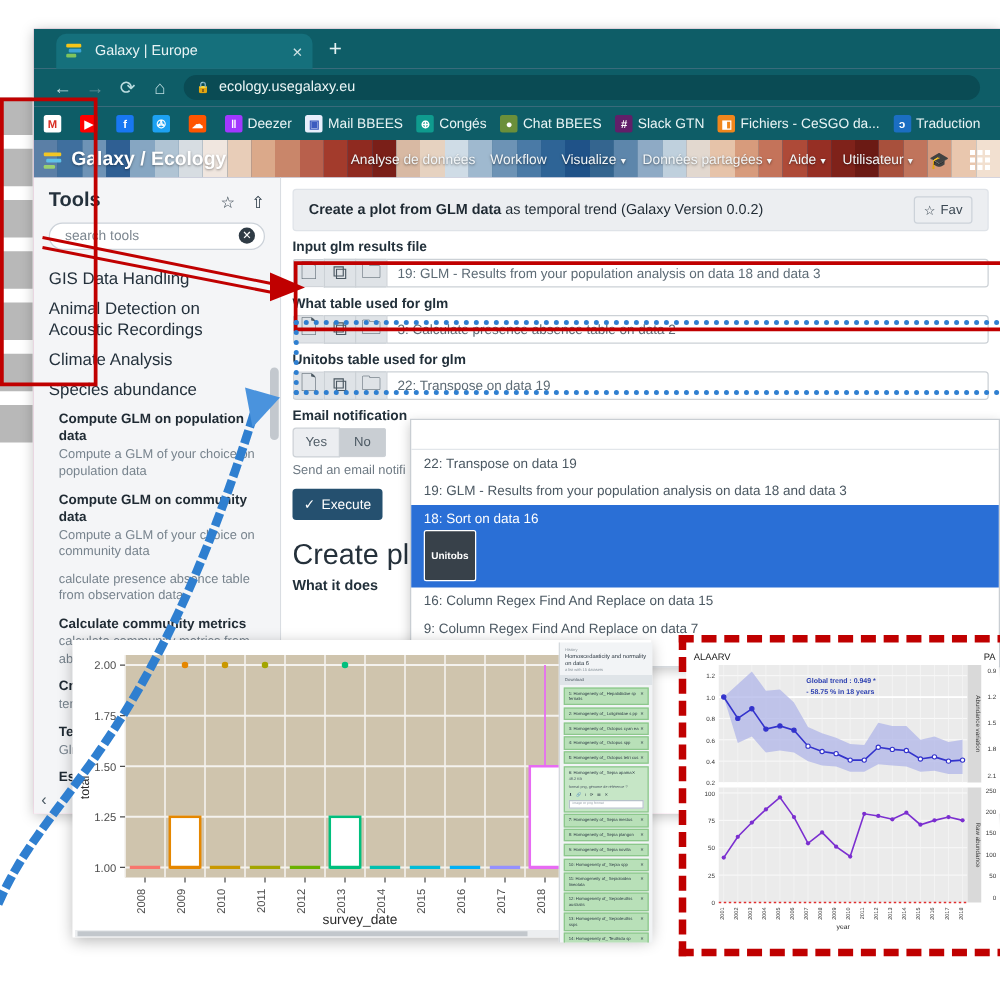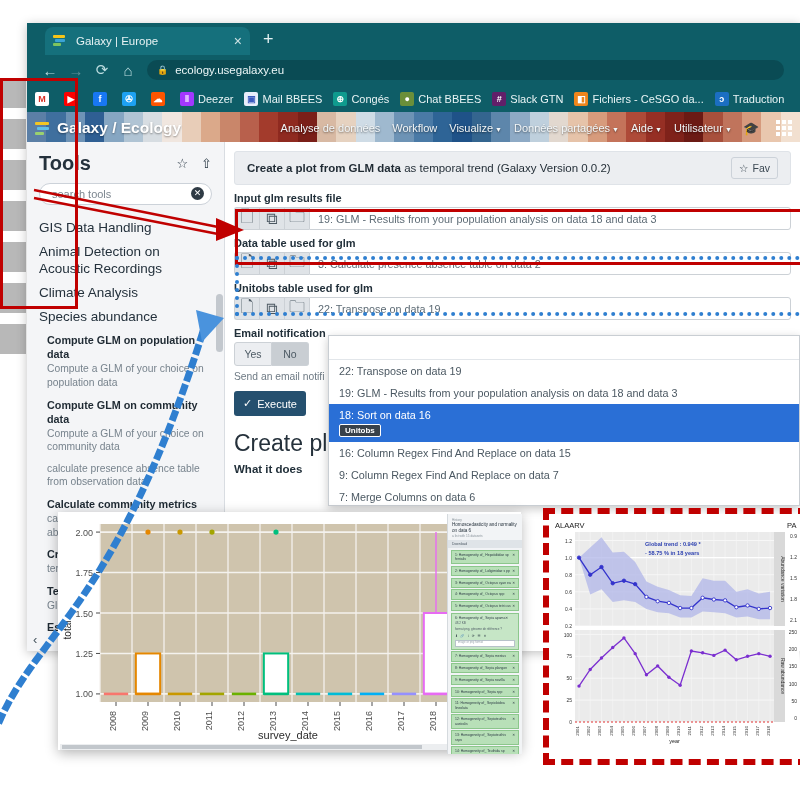--- a/index.html
+++ b/index.html
@@ -63,21 +63,21 @@
   #mastmenu{margin-left:auto;display:flex;align-items:center;gap:12px;}
   #mastmenu .mi{color:#f2f6f8;font-size:11px;white-space:nowrap;text-shadow:0 1px 2px rgba(0,0,0,.5);}
   .caret{font-size:7px;margin-left:2px;}
   #grid-icon{display:grid;grid-template-columns:repeat(3,4px);grid-gap:2px;margin-left:4px;}
   #grid-icon b{width:4px;height:4px;background:#fff;display:block;}
   
   #pagebody{display:flex;height:calc(628px - 32px - 30px - 27px - 30px);background:#fff;}
   
   #toolpanel{width:197px;background:#f4f5f7;border-right:1px solid #d9dde2;position:relative;display:flex;flex-direction:column;}
   #toolhead{display:flex;align-items:center;padding:10px 12px 6px 12px;}
-  #toolhead .ttl{font-size:20px;font-weight:bold;color:#24313c;}
+  #toolhead .ttl{font-size:16px;font-weight:bold;color:#24313c;}
   #toolhead .sp{margin-left:auto;display:flex;gap:13px;color:#2b3a46;font-size:13px;}
   #searchwrap{margin:2px 12px 8px 12px;position:relative;}
   #searchbox{width:100%;height:22px;border:1px solid #ccd2d9;border-radius:11px;background:#fff;
      box-sizing:border-box;padding:0 26px 0 12px;font-size:11px;color:#7d8790;display:flex;align-items:center;}
   #clearsearch{position:absolute;right:8px;top:4px;width:13px;height:13px;border-radius:50%;background:#2f3b45;
      color:#fff;font-size:9px;line-height:13px;text-align:center;}
   #toolsections{flex:1;overflow:hidden;padding:0 12px;}
   .section{font-size:13.5px;color:#24313c;margin:7px 0;line-height:1.25;}
   .tool{margin:8px 0 0 8px;}
   .tool .tn{font-size:10.8px;font-weight:bold;color:#1f2a33;line-height:1.3;}
@@ -117,21 +117,21 @@
   #whatitdoes{font-size:11.5px;font-weight:bold;color:#22303a;}
   
   #dropdown{
     position:absolute;left:103px;top:193px;width:470px;background:#fff;
     border:1px solid #c9ced3;box-shadow:0 3px 9px rgba(0,0,0,.22);z-index:30;
   }
   #dd-search{height:23px;border-bottom:1px solid #e2e6ea;}
   .ddopt{padding:5px 10px;font-size:10.8px;color:#4b5862;}
   .ddopt.sel{background:#2a6fd6;color:#fff;}
   .ddtag{display:inline-block;margin-top:3px;background:#38414a;color:#fff;border:1px solid #fff;
-     font-size:8px;font-weight:bold;border-radius:2px;padding:1px 5px;}
+     font-size:8px;font-weight:bold;border-radius:2px;padding:15px 5px;}
   .ddopt.cut{overflow:hidden;height:9px;}
   
   .ann{position:absolute;pointer-events:none;z-index:60;}
   #ann-red-box{left:0;top:78px;width:72px;height:225px;border:3px solid #c00000;}
   #ann-red-target{left:235px;top:209px;width:565px;height:50px;border:3px solid #c00000;}
   #ann-arrow{left:32px;top:182px;width:215px;height:60px;}
   #ann-blue-box{left:235px;top:256px;width:565px;height:52px;border:4px dotted #2f7fd0;}
   #ann-blue-line{z-index:55;}
   #ann-red-bottom{left:543px;top:508px;width:255px;height:245px;border:6px dashed #c00000;}
   
@@ -386,21 +386,21 @@
               <div class="finput">
                 <div class="ibtns">
                   <div class="ibtn">🗋</div>
                   <div class="ibtn">⧉</div>
                   <div class="ibtn">🗀</div>
                 </div>
                 <div class="ibox">19: GLM - Results from your population analysis on data 18 and data 3</div>
               </div>
             </div>
             <div class="fgroup">
-              <div class="flabel">Data table used for glm</div>
+              <div class="flabel">What table used for glm</div>
               <div class="finput">
                 <div class="ibtns">
                   <div class="ibtn">🗋</div>
                   <div class="ibtn">⧉</div>
                   <div class="ibtn">🗀</div>
                 </div>
                 <div class="ibox">3: Calculate presence absence table on data 2</div>
               </div>
             </div>
             <div class="fgroup">

